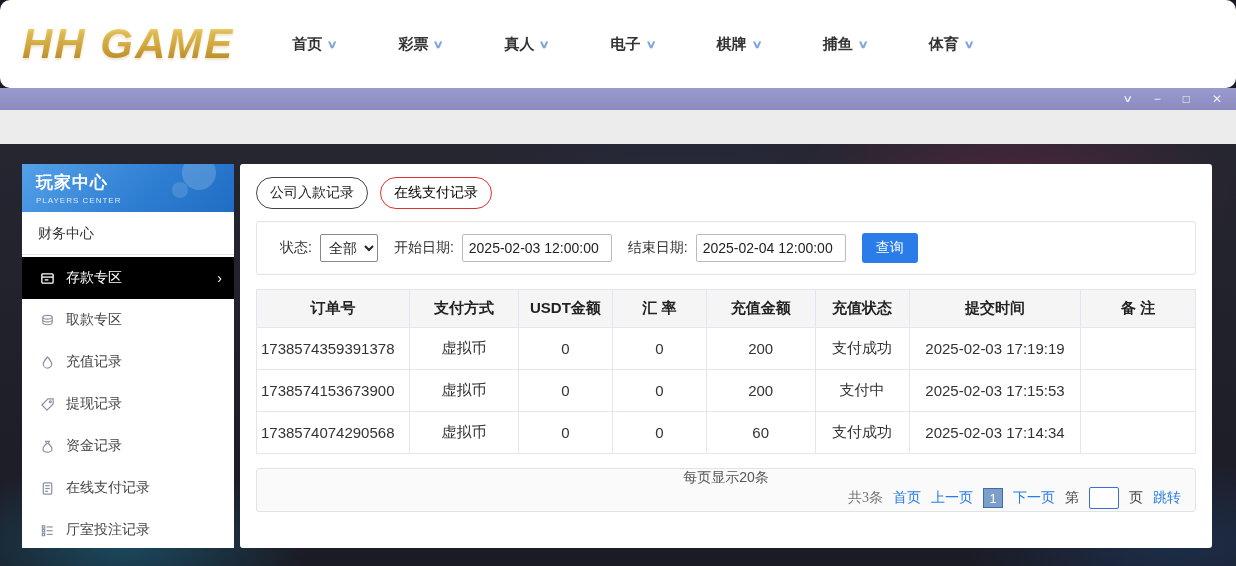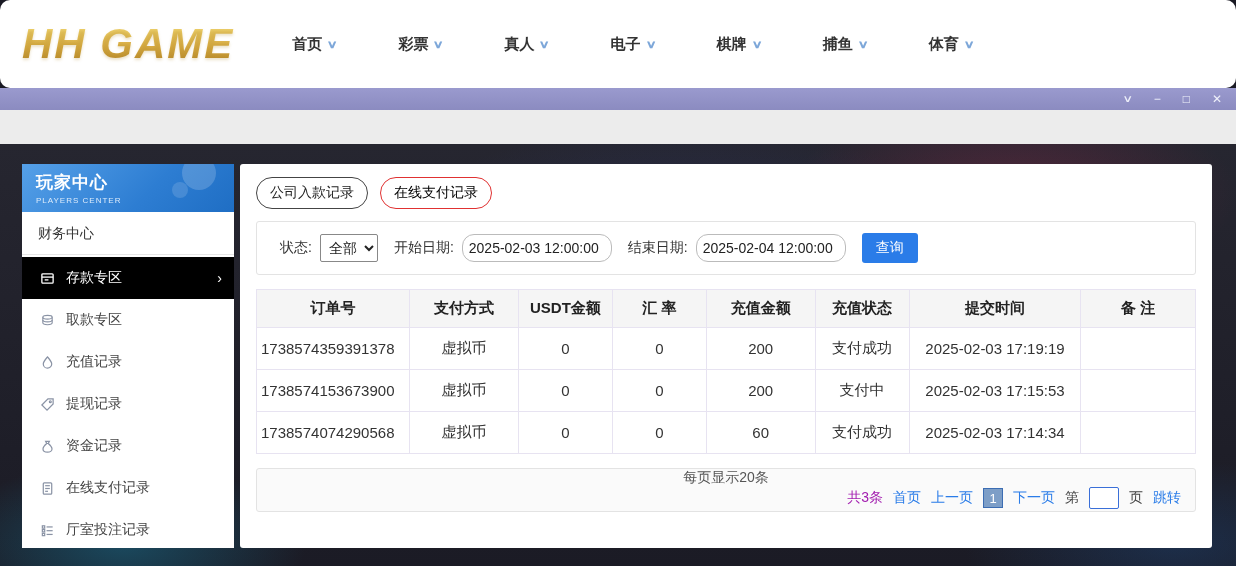--- a/index.html
+++ b/index.html
@@ -49,32 +49,32 @@
   .sb-item .right-chev { margin-left:auto; color:#ffffff; font-size:14px; }
 
   
   .content { flex:1; height:384px; background:#ffffff; border-radius:3px; padding:13px 16px; }
   .tabs { display:flex; gap:12px; }
   .tab { border:1px solid #444; border-radius:16px; background:#fff; padding:6px 13px; font-size:14px; color:#222; cursor:pointer; white-space:nowrap; }
   .tab.active { border-color:#e03131; color:#000000;text-align:right; }
 
   .filterbox { margin-top:12px; border:1px solid #e3e3e3; border-radius:3px; padding:11px 23px; display:flex; align-items:center; gap:8px; font-size:14px; color:#333; }
   .filterbox select { height:28px; font-size:14px; border:1px solid #888; border-radius:2px; padding:0 4px; background:#fff; color:#222; }
-  .filterbox .datein { height:28px; width:150px; font-size:14px; border:1px solid #bbb; border-radius:12px; padding:0 6px; color:#222; }
+  .filterbox .datein { height:28px; width:150px; font-size:14px; border:1px solid #bbb; border-radius:2px; padding:0 6px; color:#222; }
   .lbl-gap { margin-left:8px; }
   .btn-query { height:30px; padding:0 14px; margin-left:8px; background:#2a7ce8; color:#fff; border:none; border-radius:3px; font-size:14px; cursor:pointer; }
 
   table.records { width:100%; margin-top:14px; border-collapse:collapse; font-size:15px; color:#333; }
   .records th, .records td { border:1px solid #e7e3f1; height:42px; text-align:center; }
   .records thead th { background:#f5f5f5; font-weight:bold; color:#222; height:38px; }
   .records td.left { text-align:left; padding-left:4px; }
 
   .list-footer { margin-top:14px; border:1px solid #e3e3e3; border-radius:3px; background:#fafafa; height:44px; display:flex; align-items:center; padding:0 14px; font-size:14px; color:#555;flex-direction:column; }
   .pager { margin-left:auto; display:flex; align-items:center; gap:10px; }
-  .pager .total { color:#a21caf; }
+  .pager .total { color:#737373;font-family:Liberation Serif, serif; }
   .pager a { color:#2a7ce8; text-decoration:none; cursor:pointer; }
   .page-cur { min-width:20px; height:20px; background:#7d9ec7; border:1px solid #3c6db3; color:#fff; font-size:13px; display:inline-flex; align-items:center; justify-content:center; }
   .jump-input { width:30px; height:22px; border:1px solid #3a6fd8; border-radius:2px; }
   .dark { color:#444; }
 </style>
 </head>
 <body>
 
 <header class="topbar">
   <div class="logo">HH GAME</div>

